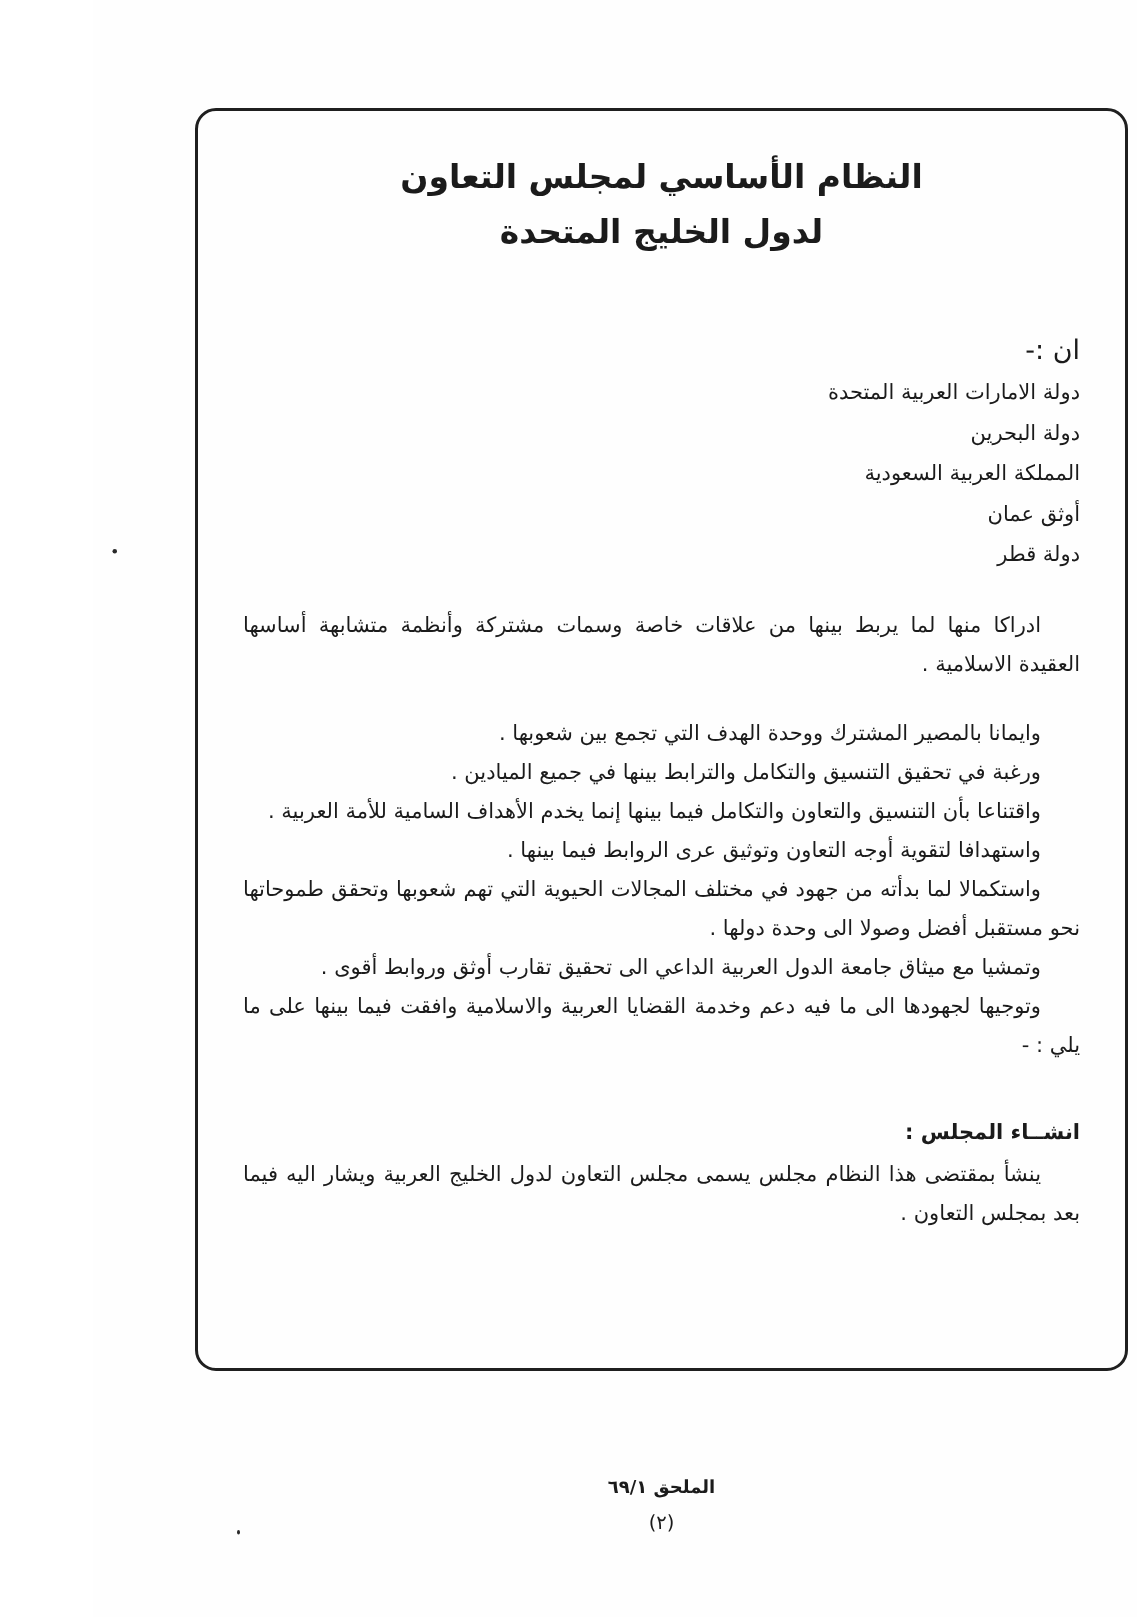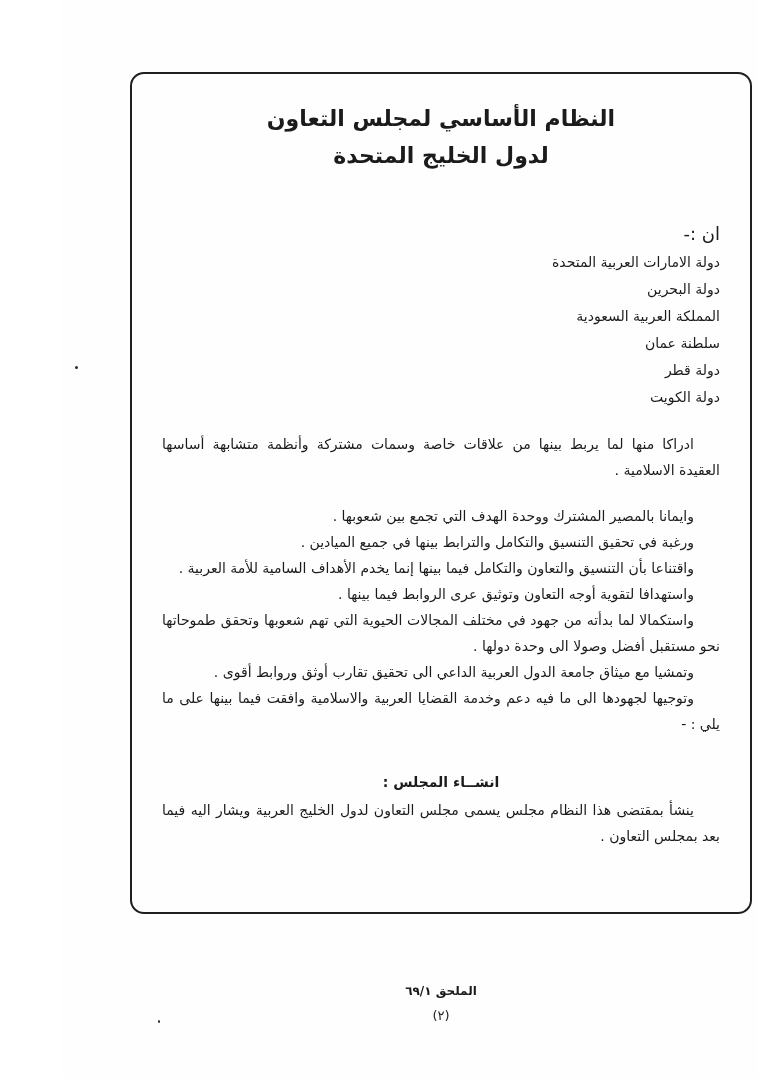--- a/index.html
+++ b/index.html
@@ -62,21 +62,20 @@
     margin: 24px 0 0 0;
     text-align: center;
     font-size: 17px;
     font-weight: bold;
   }
   .article-sub {
     margin: 32px 0 0 0;
     font-size: 14px;
     font-weight: bold;
     line-height: 26px;
-    text-align: center;
   }
   .article-body { margin-top: 2px; }
   .footer-ref {
     position: absolute;
     top: 984px;
     left: 0;
     width: 758px;
     text-align: center;
     font-size: 12px;
     font-weight: bold;
@@ -108,23 +107,22 @@
       <div>النظام الأساسي لمجلس التعاون</div>
       <div>لدول الخليج المتحدة</div>
     </div>
 
     <p class="intro">ان :-</p>
 
     <div class="states">
       <div class="state">دولة الامارات العربية المتحدة</div>
       <div class="state">دولة البحرين</div>
       <div class="state">المملكة العربية السعودية</div>
-      <div class="state">سلطنة عمان</div>
+      <div class="state">أوثق عمان</div>
       <div class="state">دولة قطر</div>
-      <div class="state">دولة الكويت</div>
     </div>
 
     <p class="para lead">ادراكا منها لما يربط بينها من علاقات خاصة وسمات مشتركة وأنظمة متشابهة أساسها العقيدة الاسلامية .</p>
 
     <div class="clauses">
       <p class="para">وايمانا بالمصير المشترك ووحدة الهدف التي تجمع بين شعوبها .</p>
       <p class="para">ورغبة في تحقيق التنسيق والتكامل والترابط بينها في جميع الميادين .</p>
       <p class="para">واقتناعا بأن التنسيق والتعاون والتكامل فيما بينها إنما يخدم الأهداف السامية للأمة العربية .</p>
       <p class="para">واستهدافا لتقوية أوجه التعاون وتوثيق عرى الروابط فيما بينها .</p>
       <p class="para">واستكمالا لما بدأته من جهود في مختلف المجالات الحيوية التي تهم شعوبها وتحقق طموحاتها نحو مستقبل أفضل وصولا الى وحدة دولها .</p>

